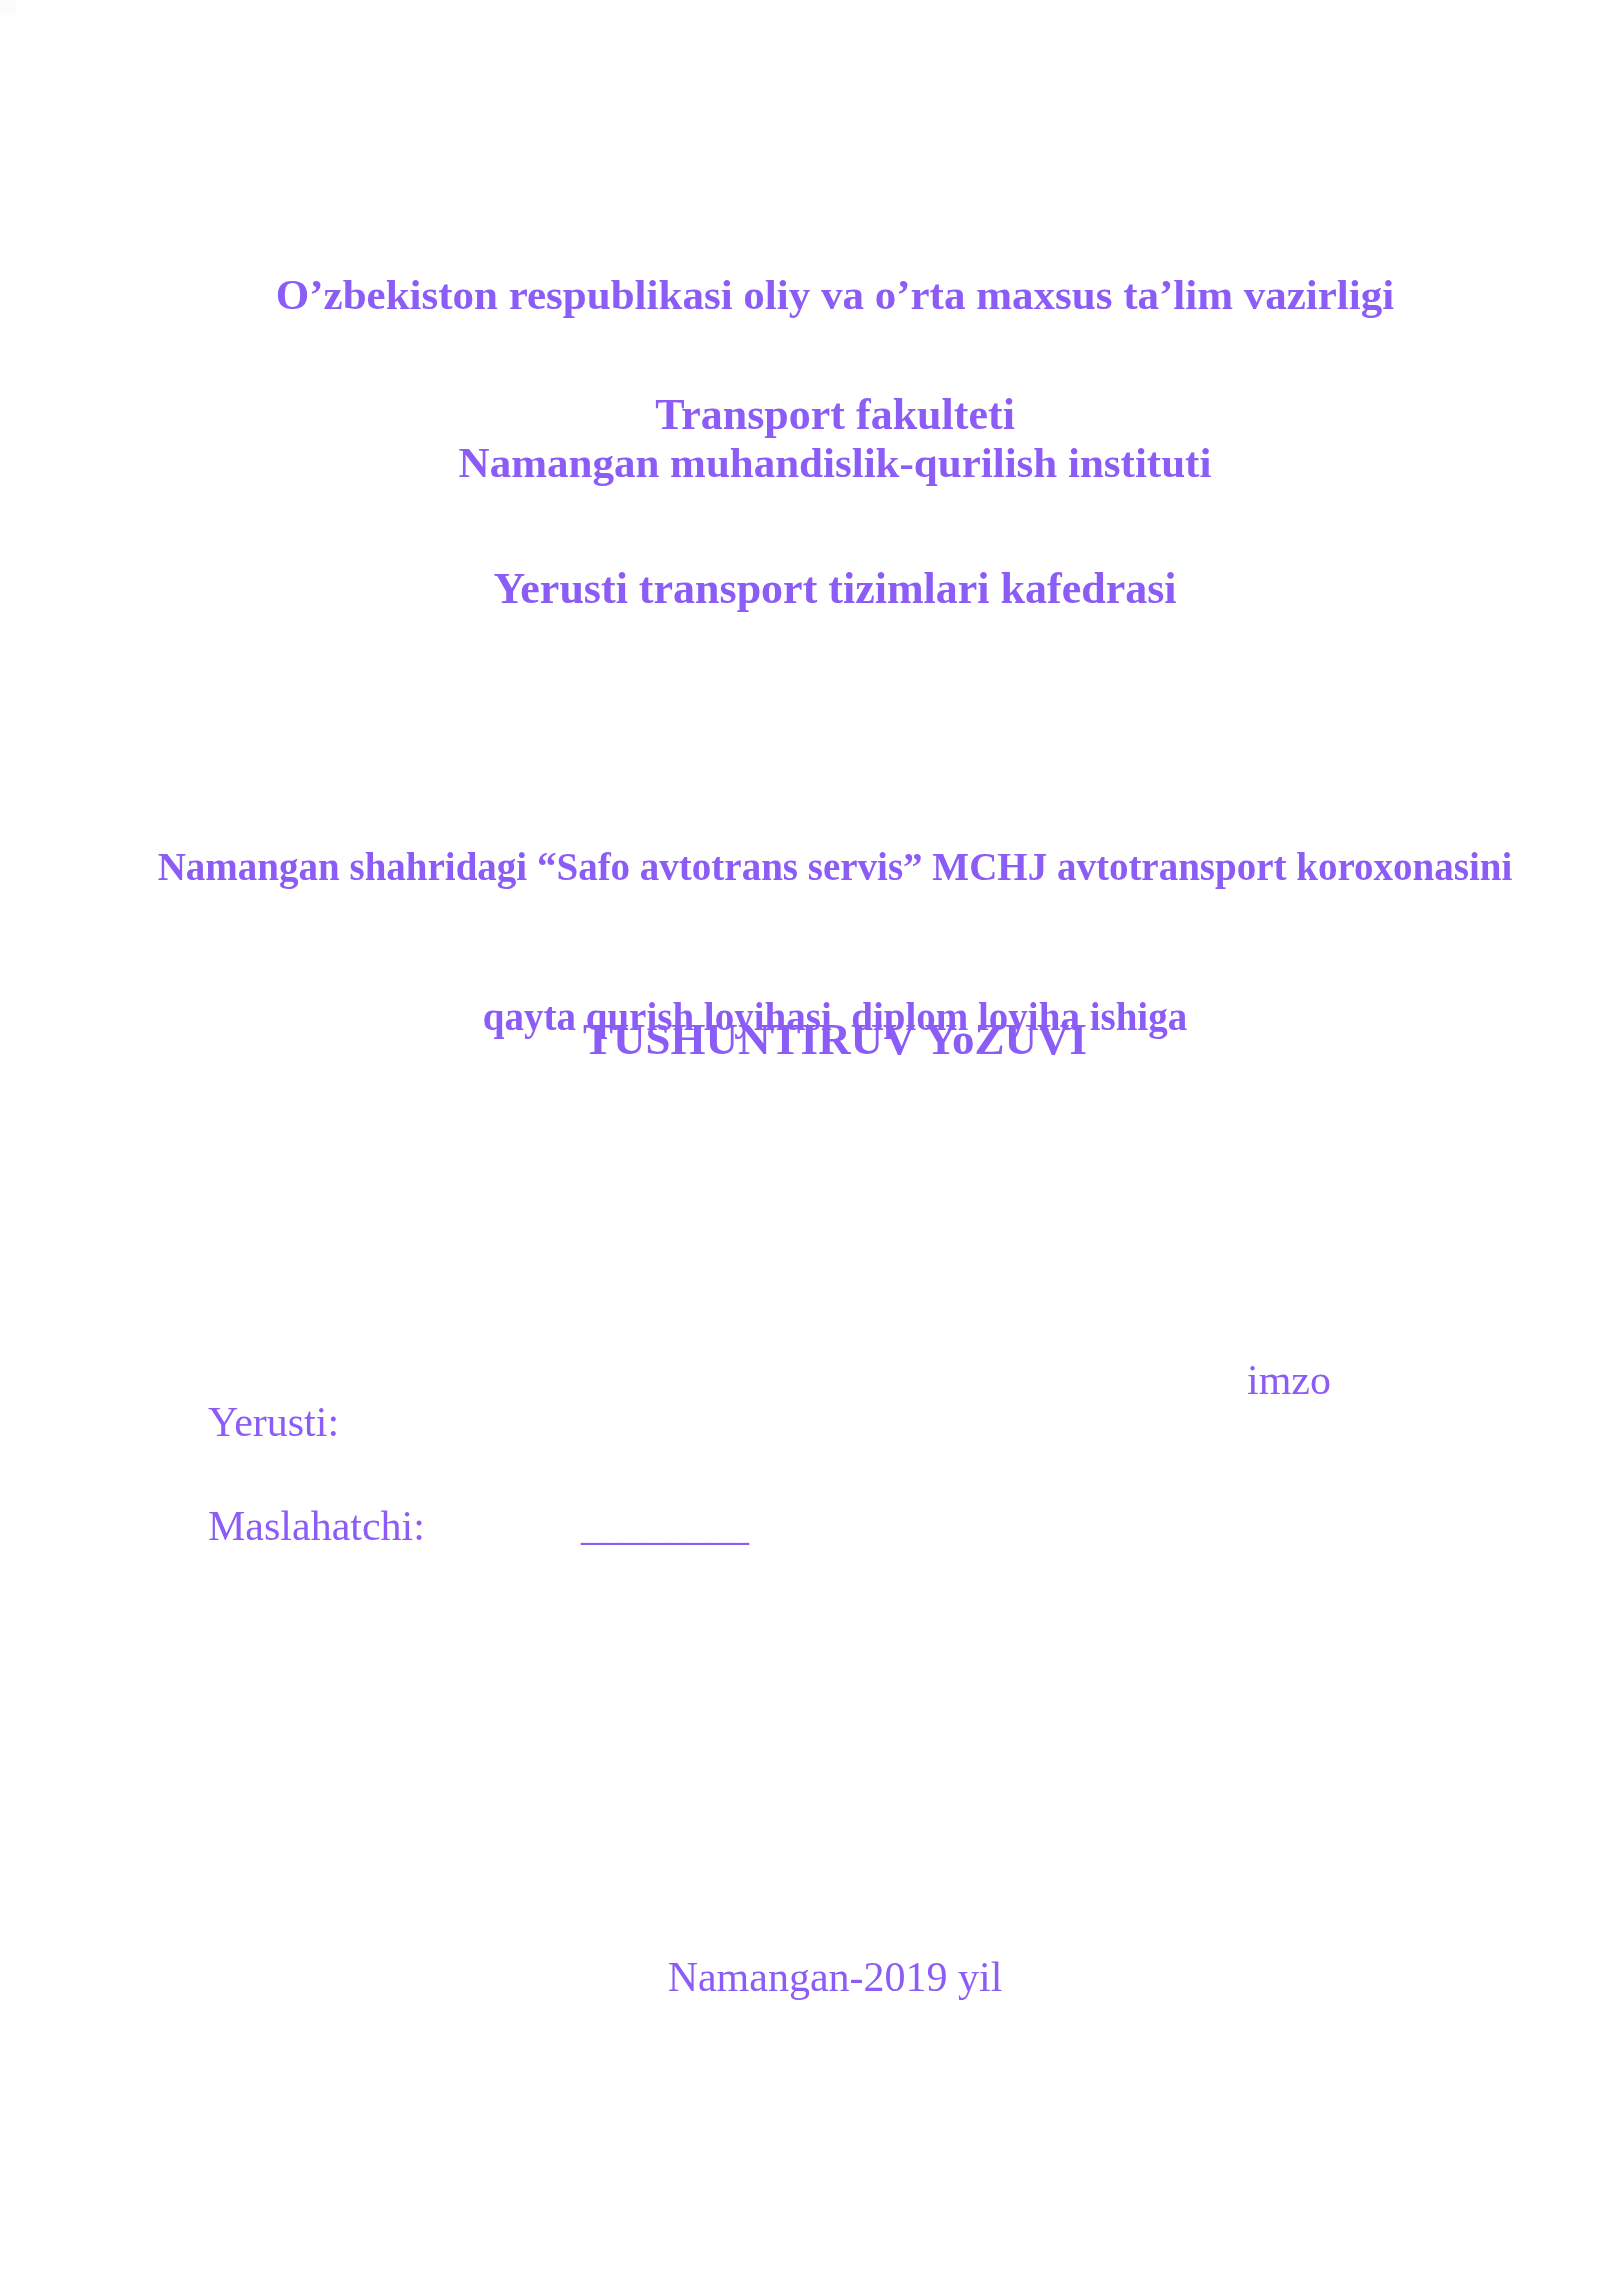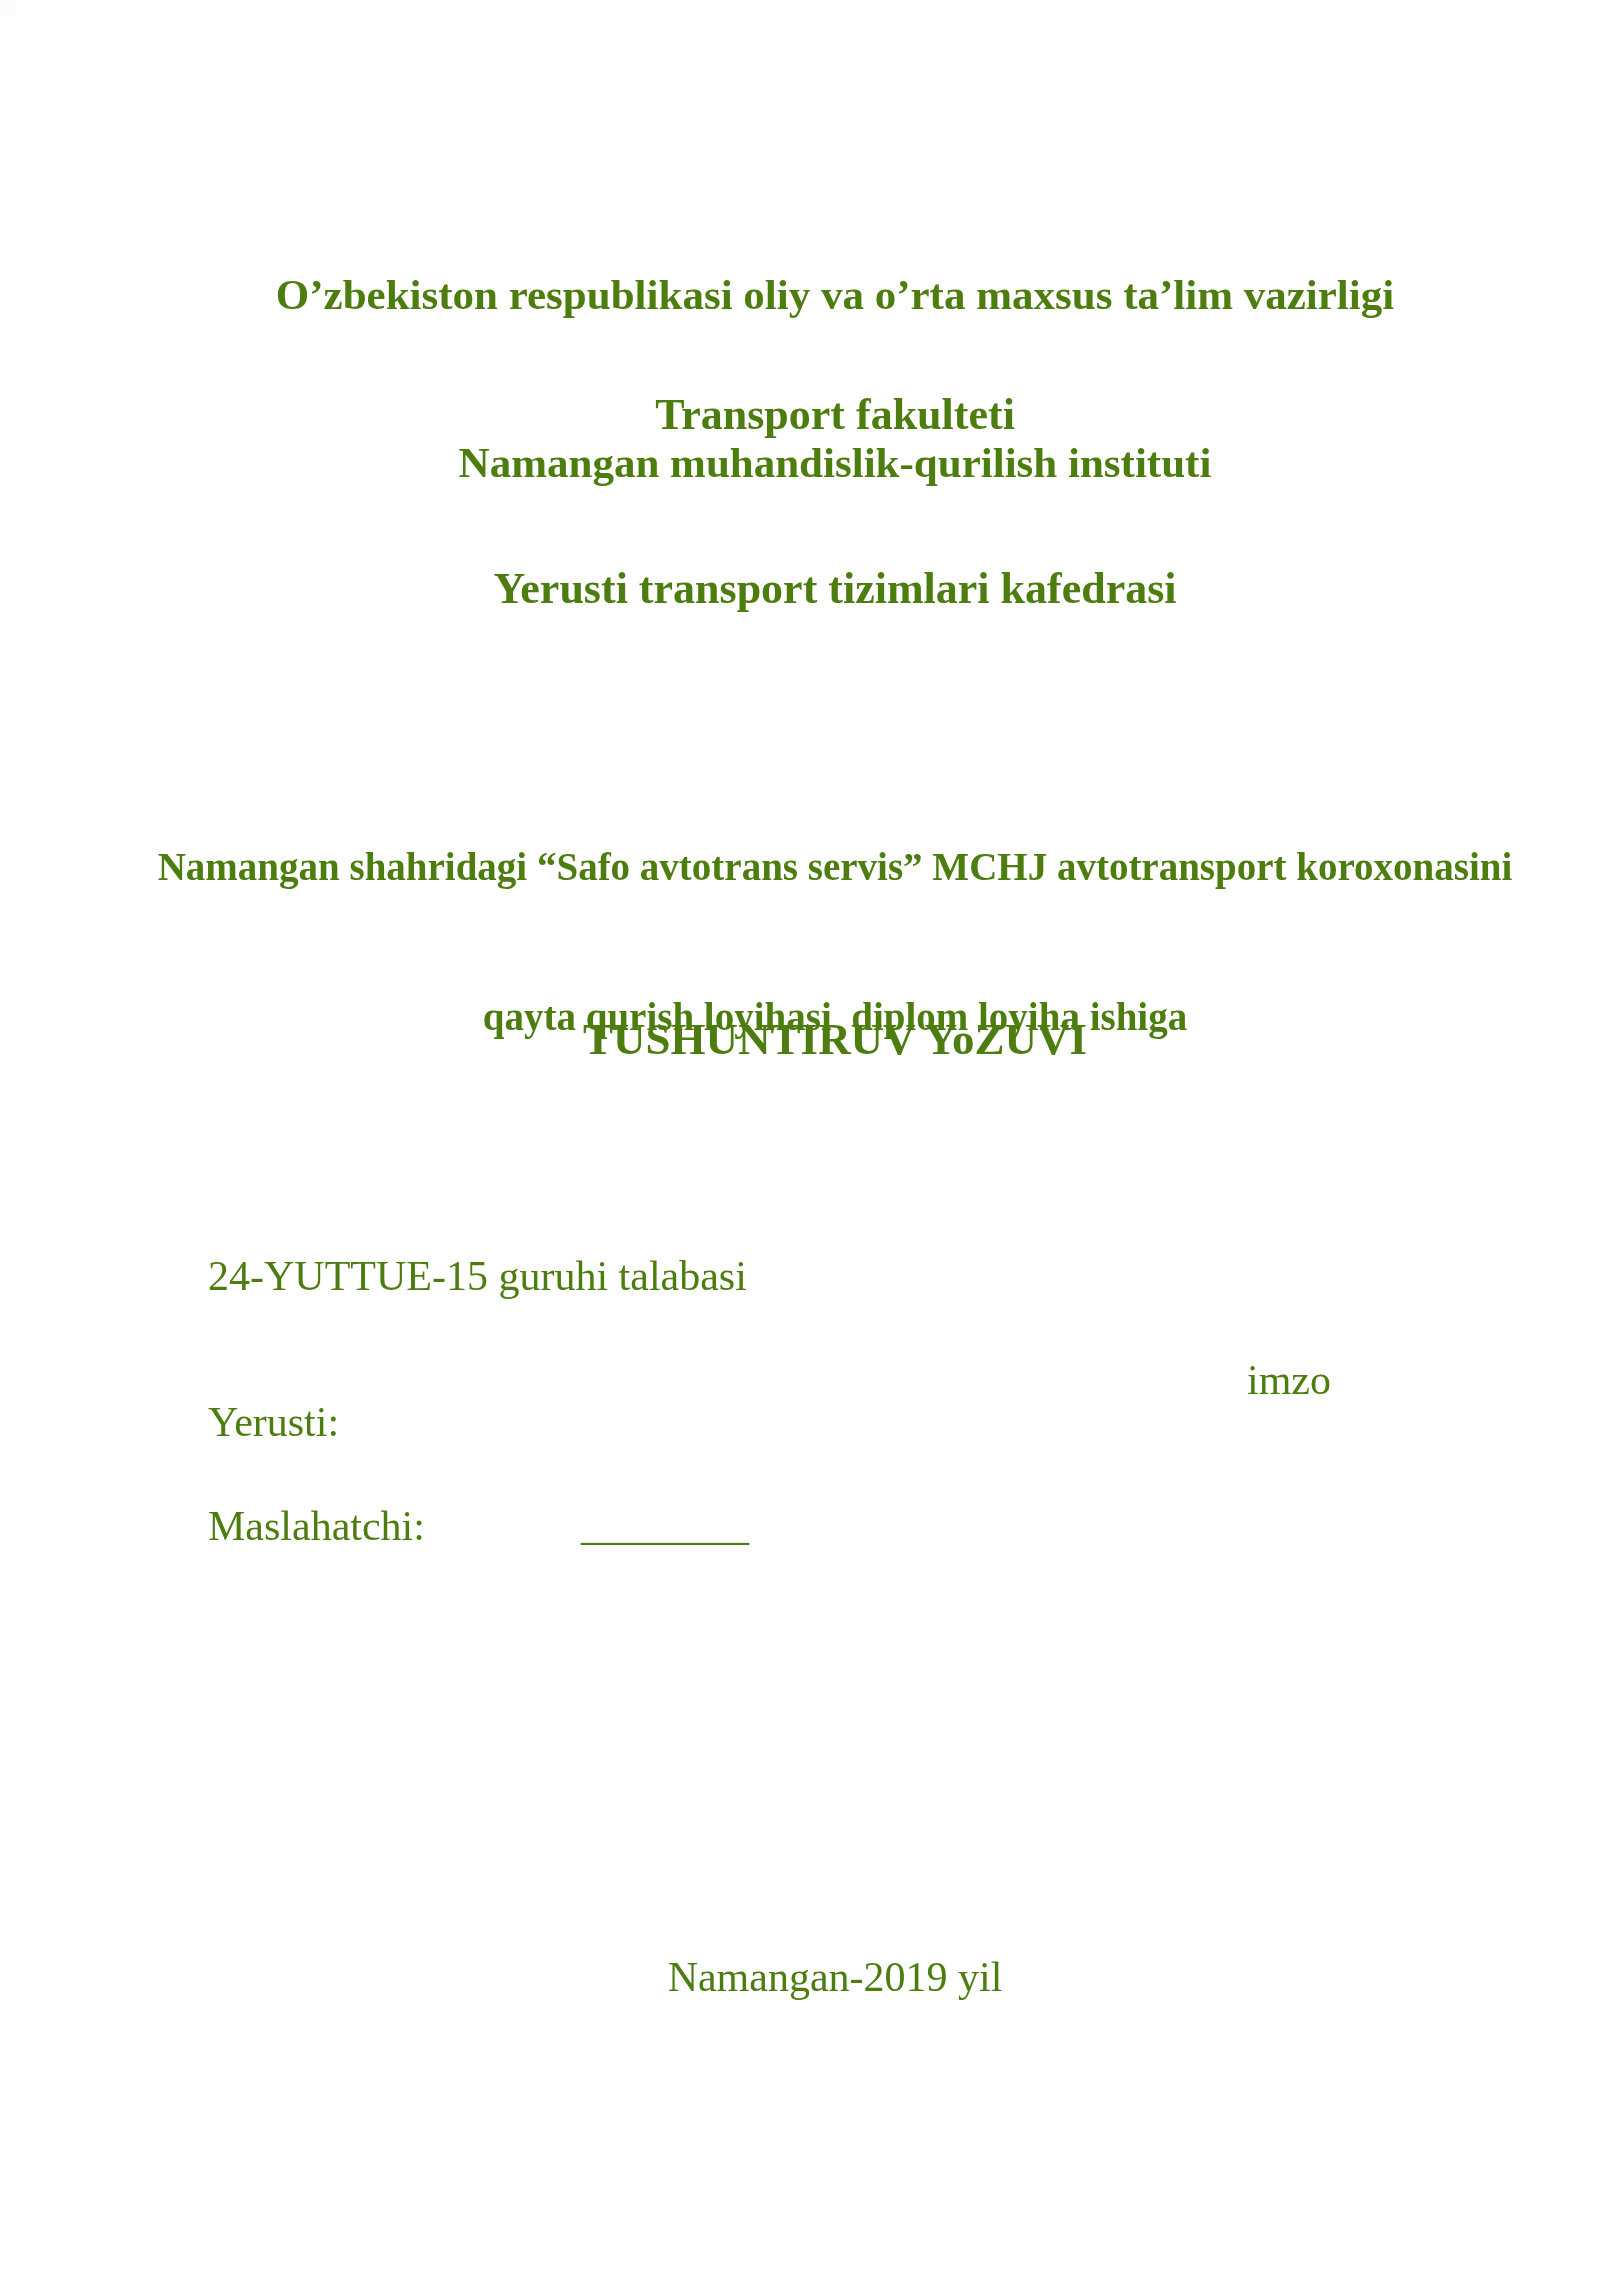--- a/index.html
+++ b/index.html
@@ -7,21 +7,21 @@
     padding: 0;
     background: #ffffff;
   }
   .page {
     position: relative;
     width: 1621px;
     height: 2293px;
     background: #ffffff;
     overflow: hidden;
     font-family: "Liberation Serif", "DejaVu Serif", serif;
-    color: #4d7c0f;
+    color: #8b5cf6;
   }
   .line {
     position: absolute;
     white-space: pre;
     line-height: 1.15;
   }
   .centered {
     left: 24.5px;
     width: 1621px;
     text-align: center;
@@ -77,21 +77,20 @@
 
   <div class="line centered bold department">Yerusti transport tizimlari kafedrasi</div>
 
   <div class="line centered bold project-block">
     <div>Namangan shahridagi “Safo avtotrans servis” MCHJ avtotransport koroxonasini</div>
     <div>qayta qurish loyihasi  diplom loyiha ishiga</div>
   </div>
 
   <div class="line centered bold doc-type">TUSHUNTIRUV YoZUVI</div>
 
-  <div class="line body-text group-line">24-YUTTUE-15 guruhi talabasi</div>
 
 
   <div class="line body-text imzo-line">imzo</div>
 
   <div class="line body-text rahbar-line">Yerusti:</div>
 
   <div class="line body-text maslahatchi-line">Maslahatchi:</div>
 
   <div class="line body-text consultant-underline">________</div>
 

